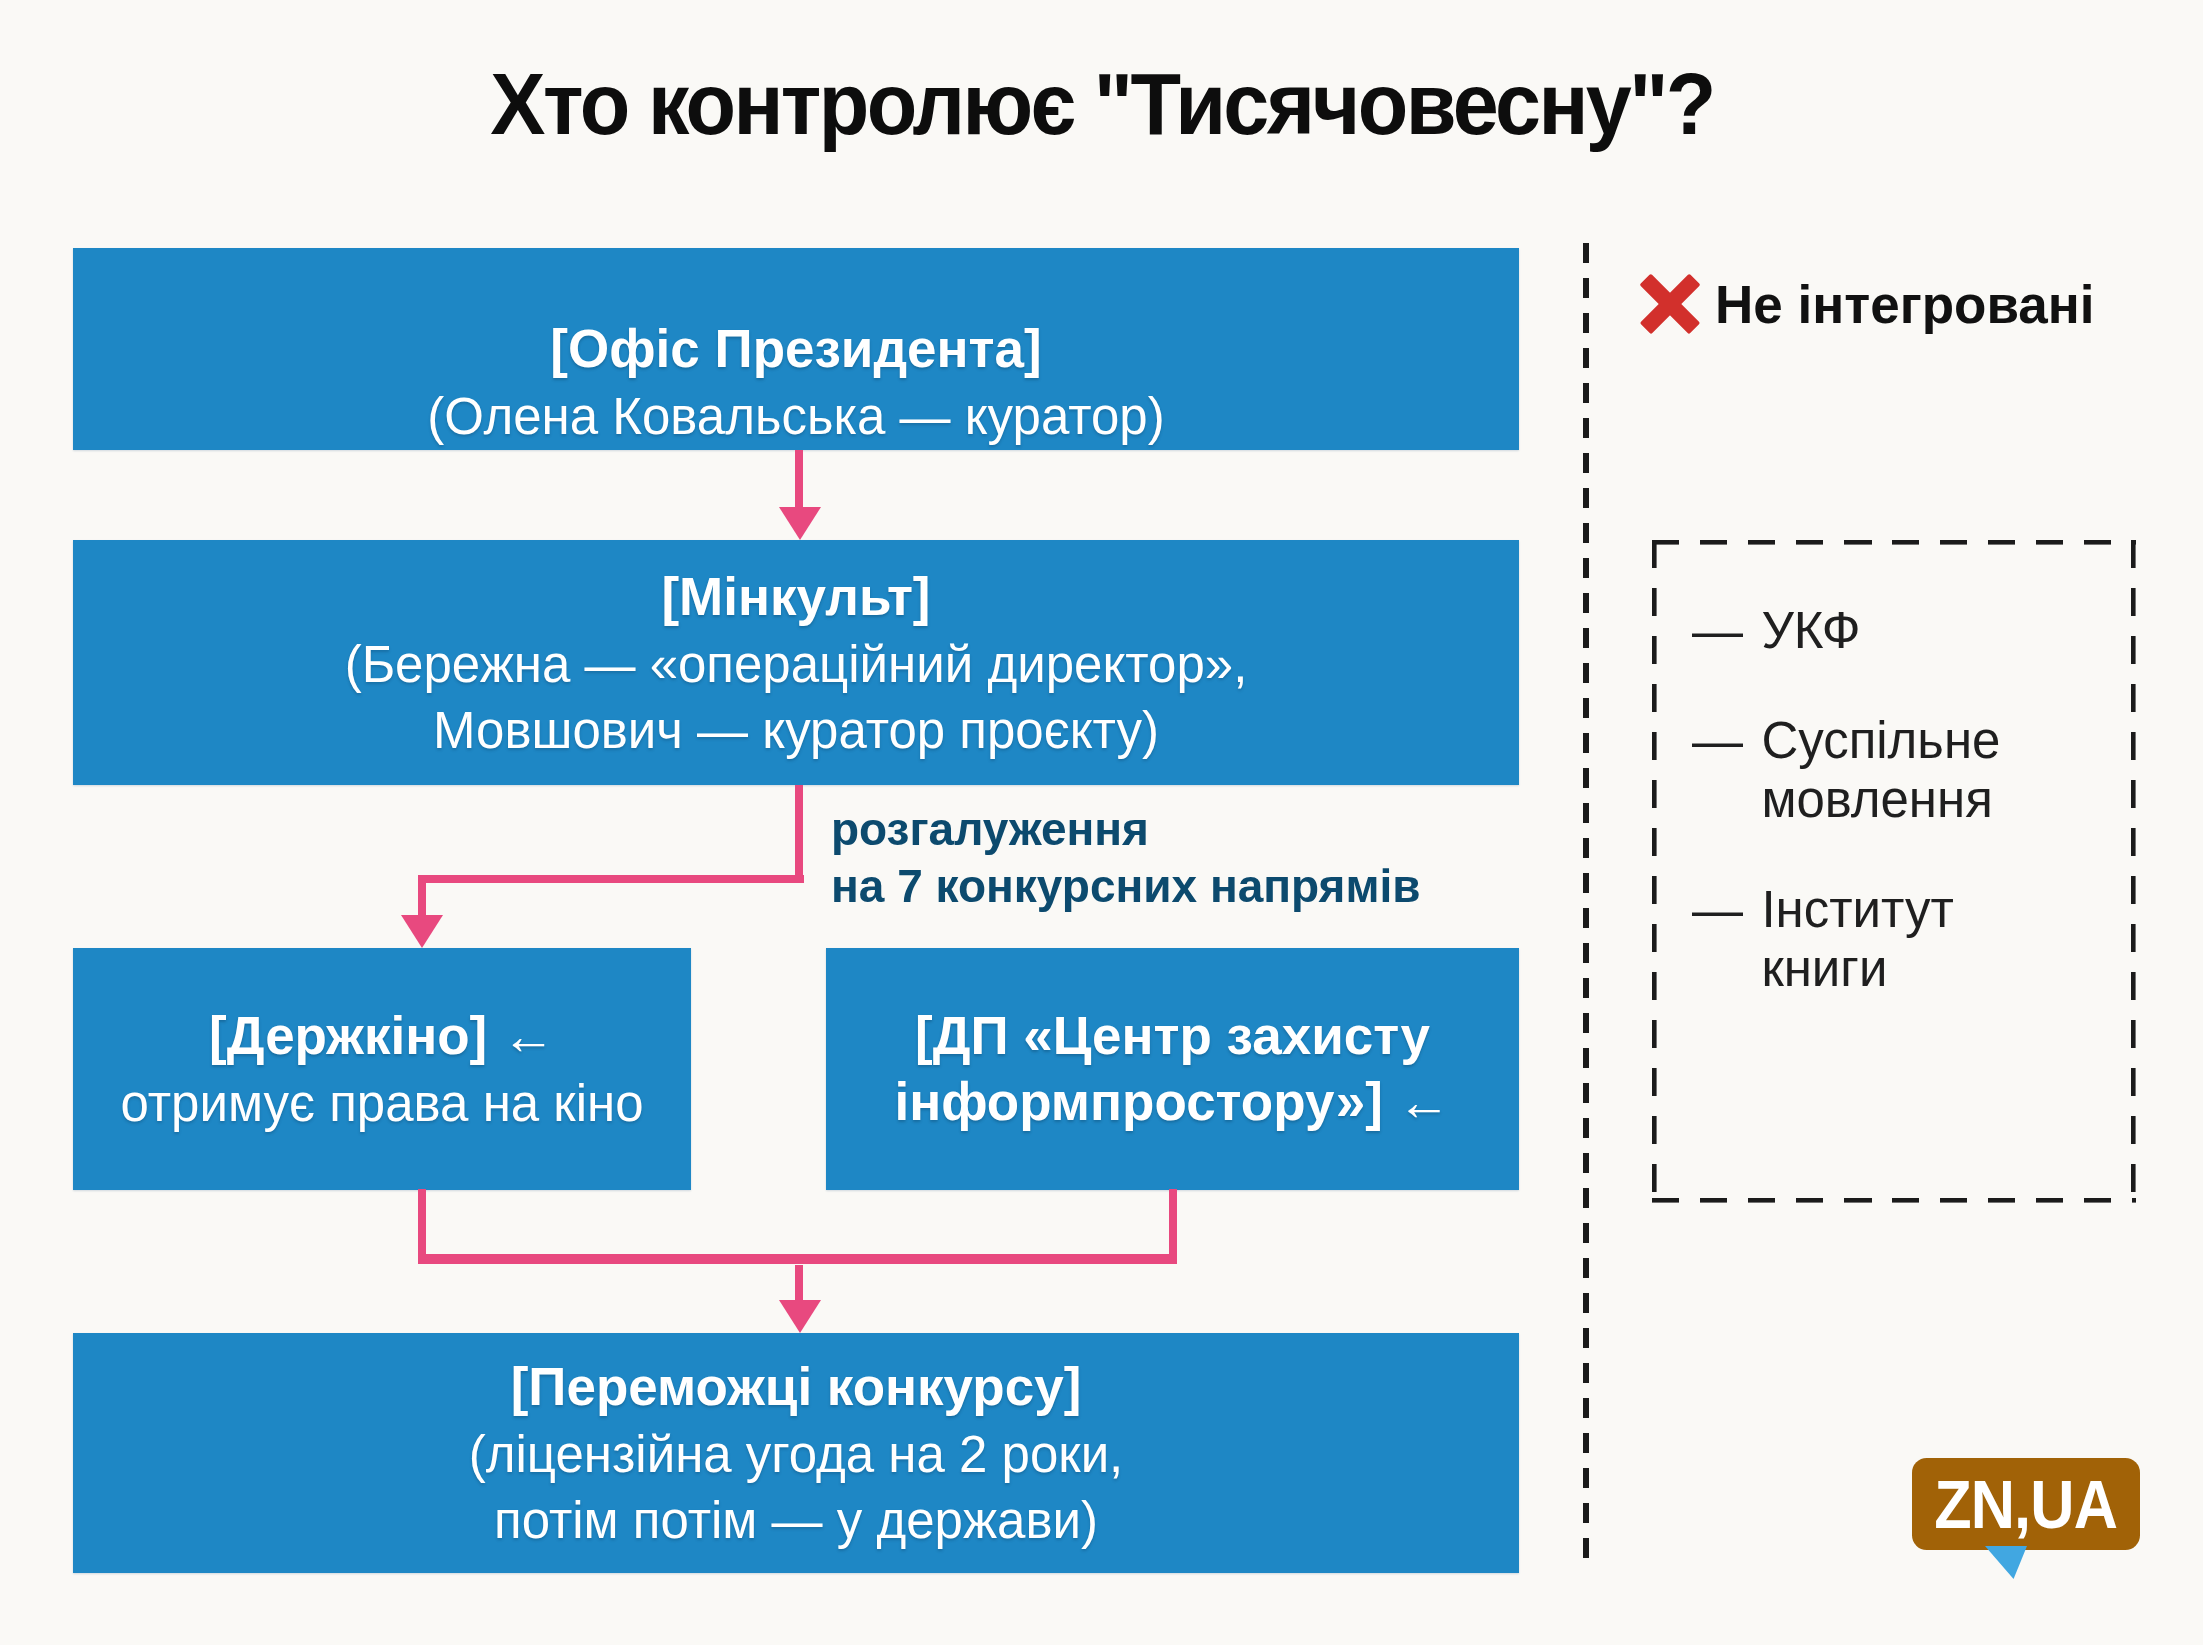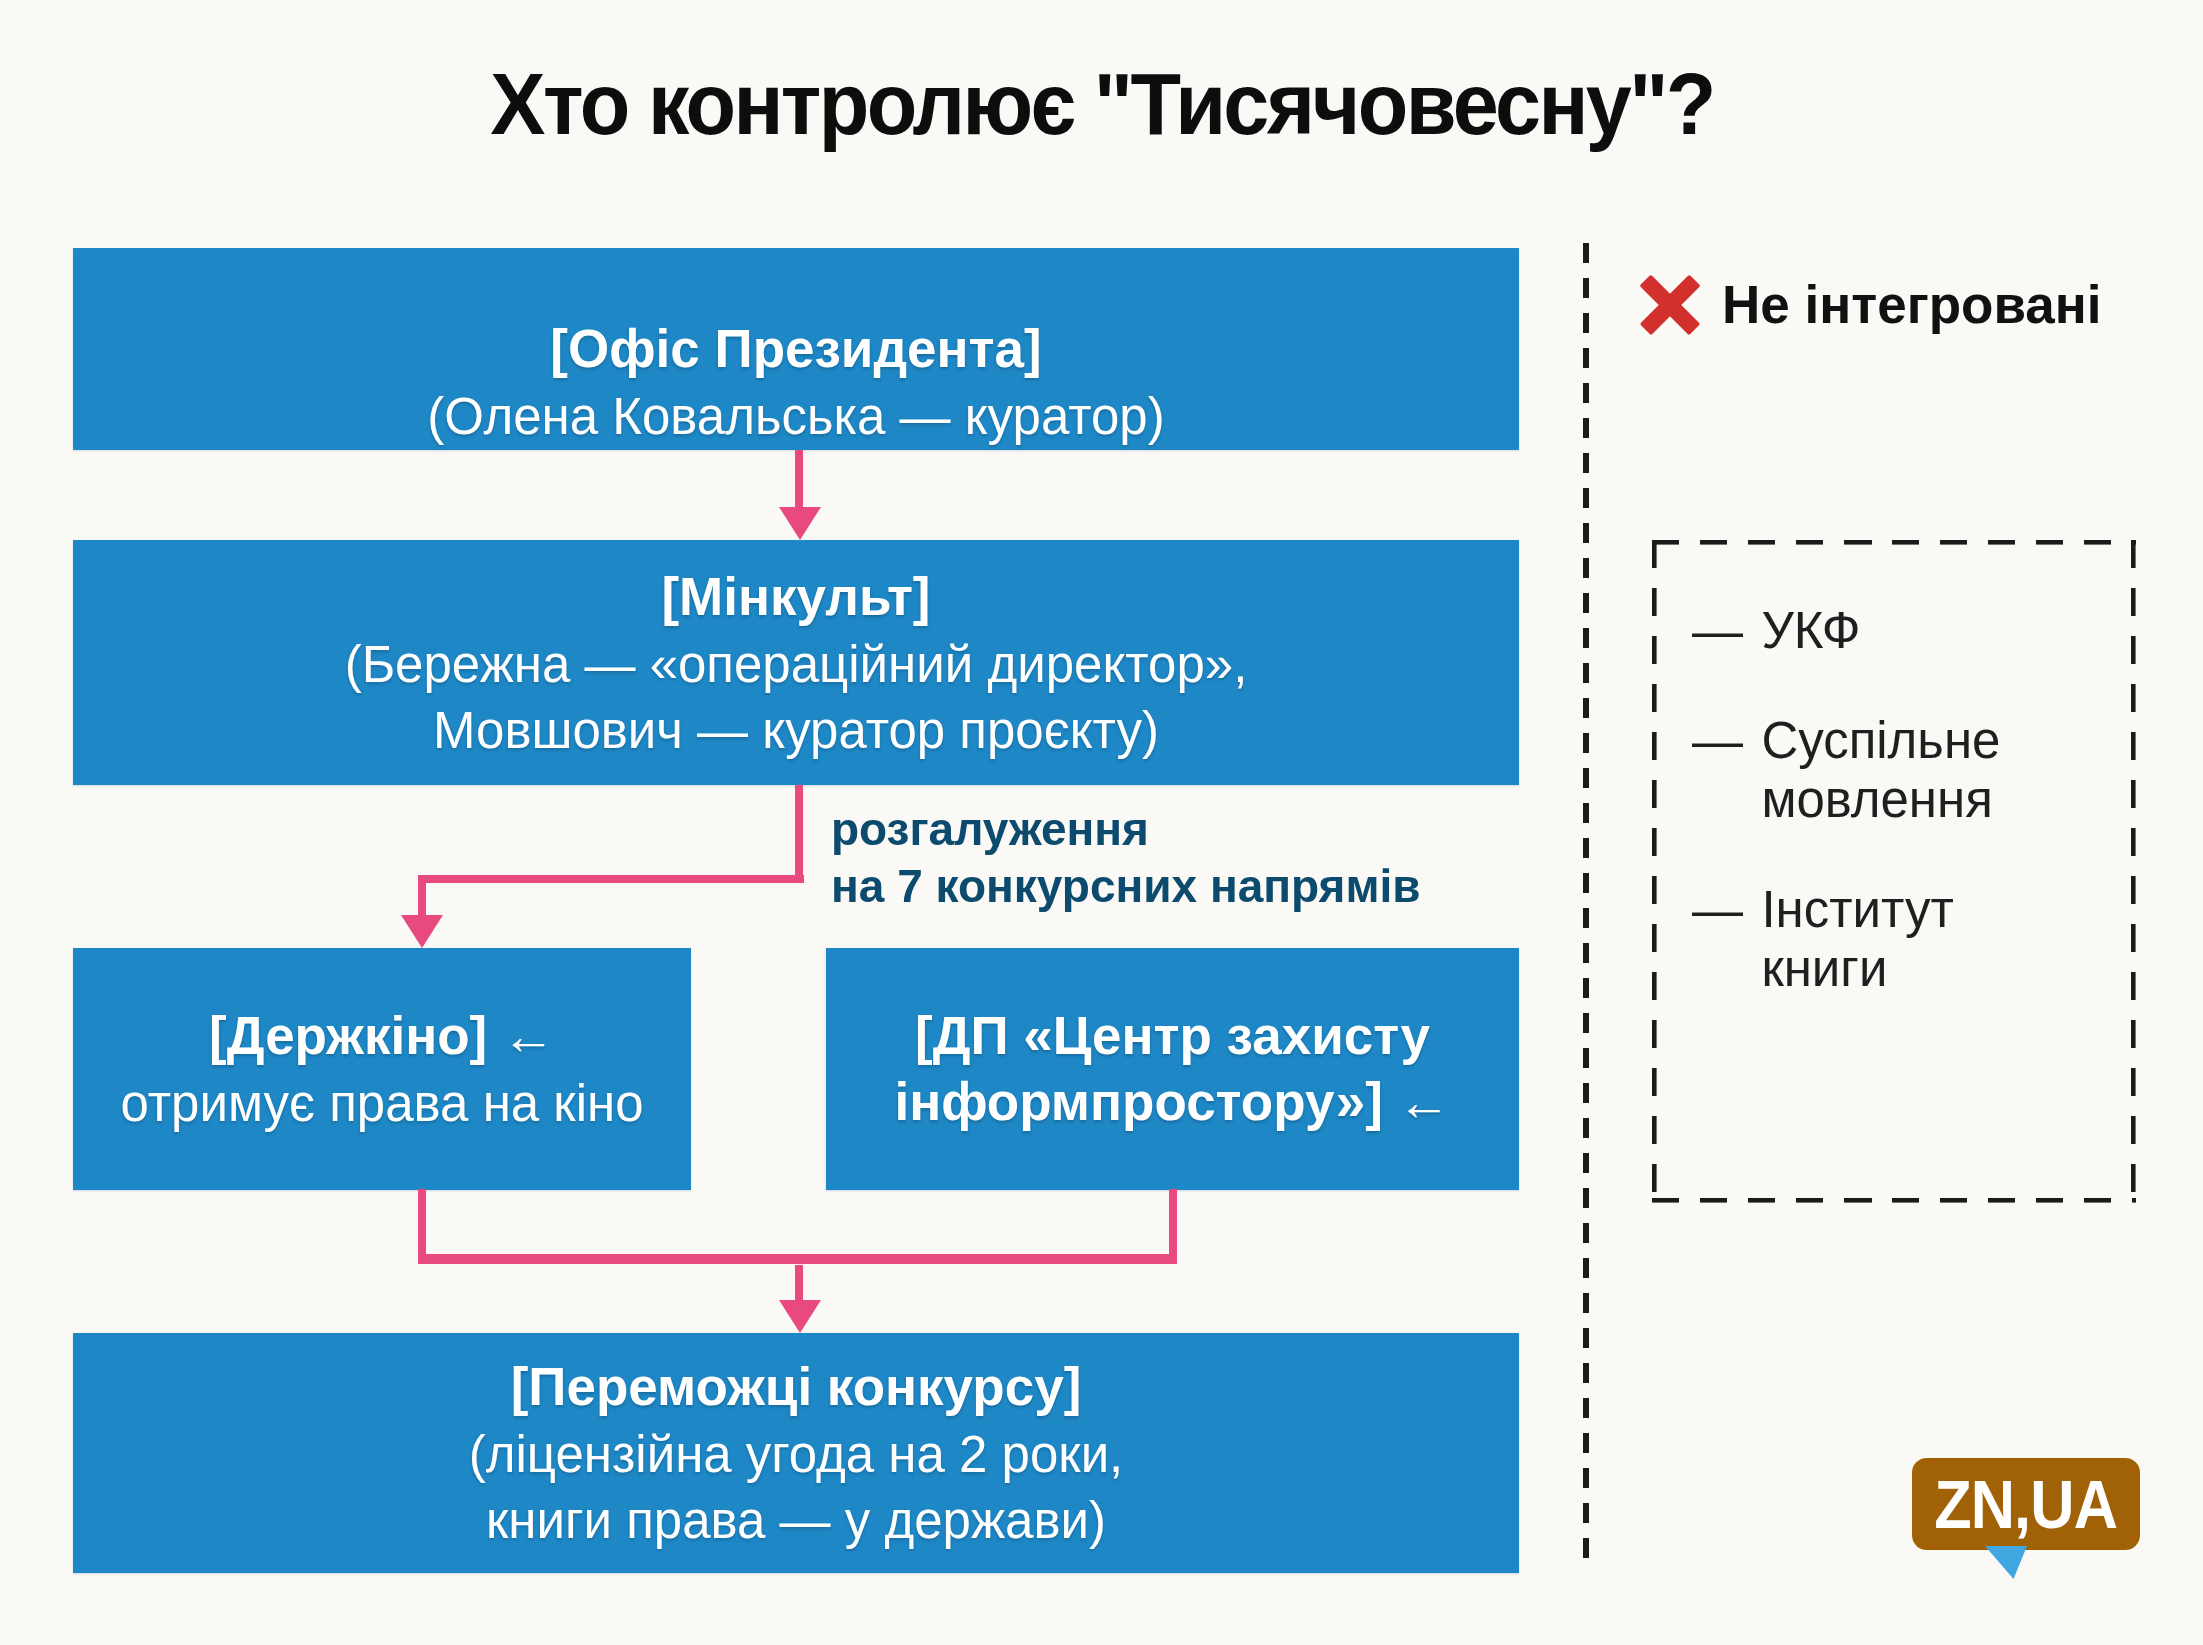--- a/index.html
+++ b/index.html
@@ -50,21 +50,21 @@
   }
   .branch-label span{display:block;}
   
   .divider{
     position:absolute;left:1583px;top:243px;width:5.5px;height:1330px;
     background:repeating-linear-gradient(180deg,#1b1b1b 0 20px,transparent 20px 35px);
   }
   
   .notint{
     position:absolute;left:1640px;top:274px;
-    display:flex;align-items:center;gap:23px;
+    display:flex;gap:16px;
   }
   .xicon{position:relative;width:59px;height:59px;flex:0 0 auto;}
   .xicon i{position:absolute;left:-5.5px;top:22px;width:70px;height:15.6px;
     background:#d2302c;border-radius:1.8px;display:block;}
   .xicon i.b1{transform:rotate(45deg);}
   .xicon i.b2{transform:rotate(-45deg);}
   .notint-label{font-size:53px;font-weight:bold;color:#111111;}
   
   .legendbox{
     position:absolute;left:1652px;top:540px;width:484px;height:663px;
@@ -142,21 +142,21 @@
 
   <div class="pk" style="left:418px;top:1189px;width:8.3px;height:73px;"></div>
   <div class="pk" style="left:1169px;top:1189px;width:8.3px;height:73px;"></div>
   <div class="pk" style="left:418px;top:1254px;width:759px;height:10px;"></div>
   <div class="pk" style="left:795px;top:1265px;width:8.3px;height:39px;"></div>
   <div class="ah" style="left:779px;top:1300px;"></div>
 
   <div class="bluebox box5">
     <span class="bx-title">[Переможці конкурсу]</span>
     <span class="bx-sub">(ліцензійна угода на 2 роки,</span>
-    <span class="bx-sub">книги права — у держави)</span>
+    <span class="bx-sub">потім потім — у держави)</span>
   </div>
 
   <div class="divider"></div>
 
   <div class="notint">
     <span class="xicon">
         <i class="b1"></i>
         <i class="b2"></i>
       </span>
     <span class="notint-label">Не інтегровані</span>

